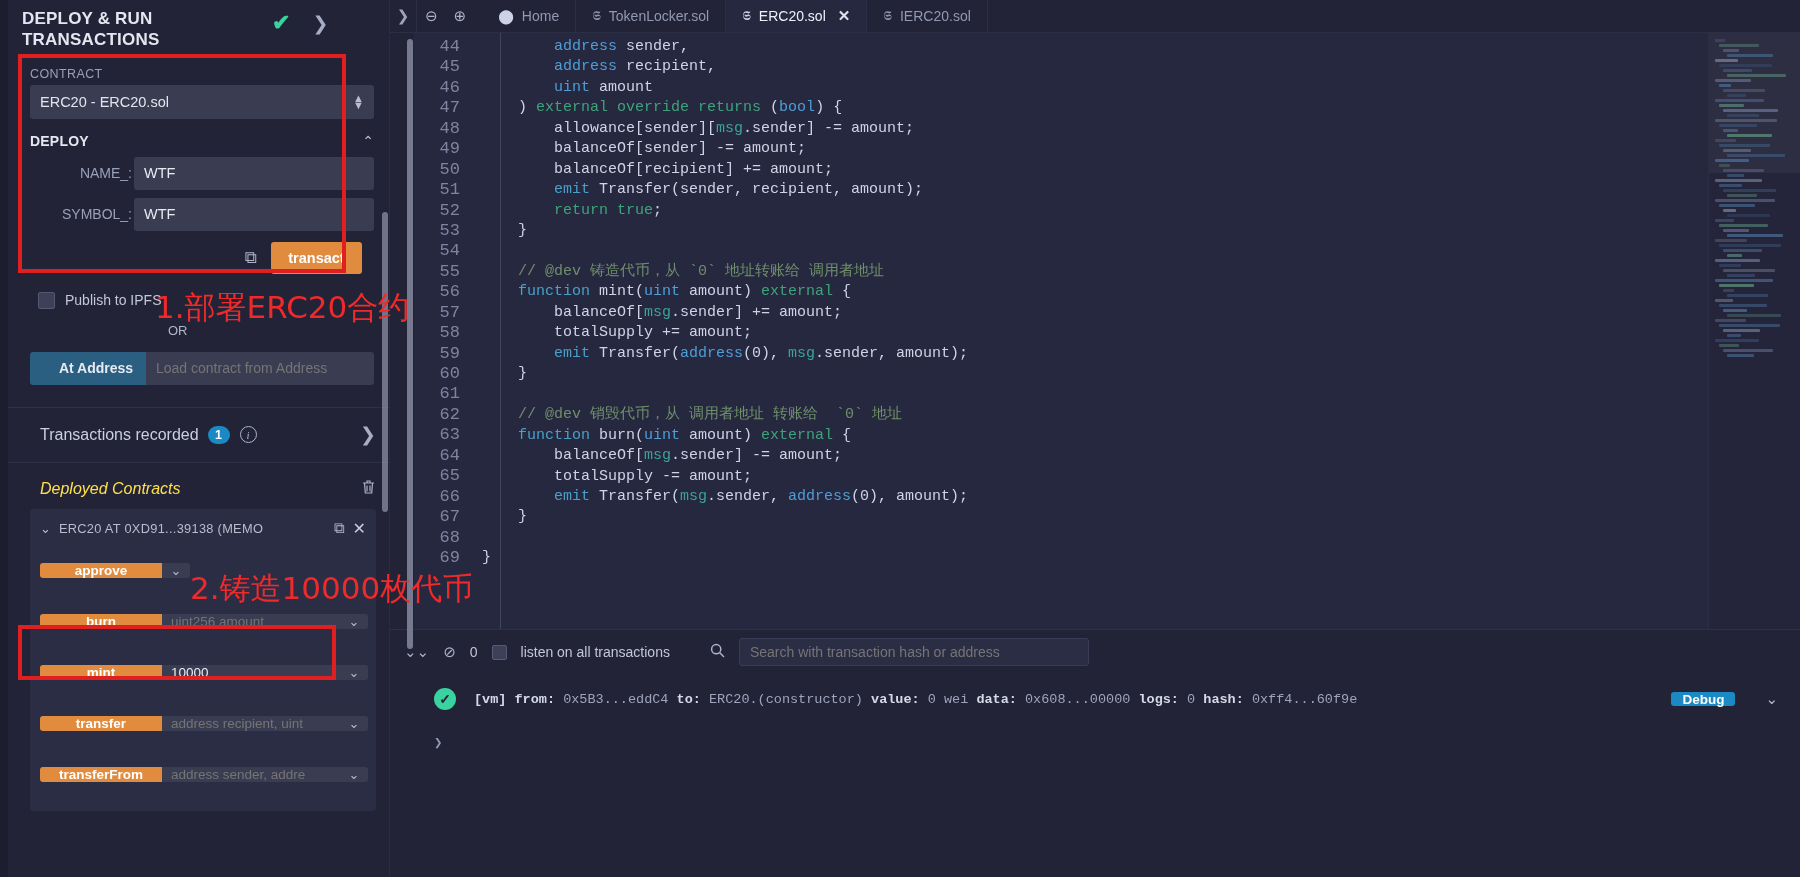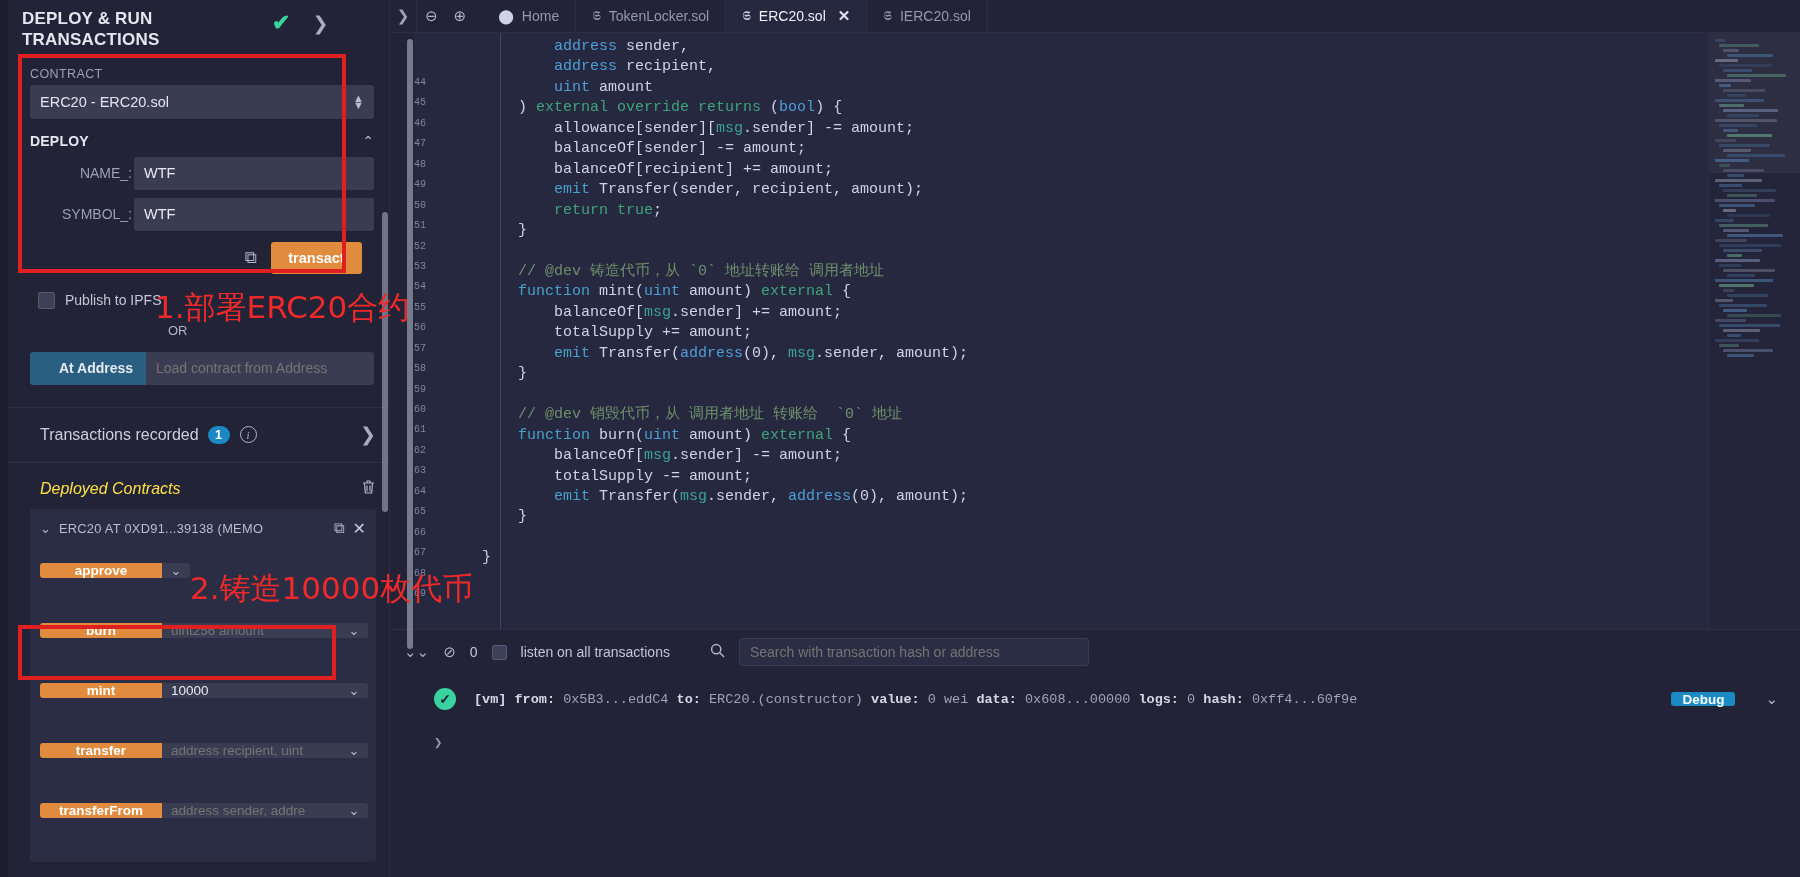--- a/index.html
+++ b/index.html
@@ -114,21 +114,21 @@
   .dep-title { font-size:16px; color:#fde047; flex:1;font-style:italic; }
   .trash-ico { color:#aeb3c8; font-size:16px; }
 
   .dc-card { margin: 0 14px 0 22px; background:#2b2d44; border-radius:3px; padding-bottom:8px; }
   .dc-head { display:flex; align-items:center; padding: 10px 10px 10px 10px; gap:8px; }
   .dc-caret { color:#b9bdd0; font-size:13px; }
   .dc-name { font-size:12.8px; color:#b8bccf; letter-spacing:.3px; flex:1; white-space:nowrap; overflow:hidden;}
   .dc-copy { color:#aeb3c8; font-size:15px; }
   .dc-x { color:#c9cde0; font-size:16px; }
 
-  .fn-row { display:flex; align-items:flex-start; margin: 15px 8px 6px 10px; height: 45px; }
+  .fn-row { display:flex; align-items:center; margin: 0 8px 6px 10px; height: 45px; }
   .fn-btn {
     width: 122px; background:#e18b3e; color:#fff; font-size:13.5px; font-weight:bold;
     display:flex; align-items:center; justify-content:center; border-radius:3px 0 0 3px;
     cursor:pointer;
   }
   .fn-inp {
     flex:1; background:#3a3c52; border:none; color:#8d93ab; font-size:13.5px; padding:0 9px;
     font-family:"Liberation Sans", sans-serif; min-width:0;
   }
   .fn-inp.filled { color:#e8eaf2; background:#3a3c52; }
@@ -155,22 +155,22 @@
   .tab .ficon { color:#8f95ad; font-size:13px; }
   .tab.active .ficon { color:#c9cee4; }
   .tab .xico { color:#dfe2ee; font-size:15px; margin-left:4px; font-weight:bold;}
   .home-ico { color:#cdd2e6; font-size:14px; }
 
   .editor-wrap { flex:1; display:flex; position:relative; min-height:0; background:#262840; }
   .ed-left { width: 16px; background:#222336; }
   .ed-scroll { width: 8px; background:#222336; position:relative; }
   .ed-thumb { position:absolute; left:1px; top: 6px; width:6px; height: 610px; background:#8c90a6; border-radius:3px; opacity:.8;}
   .gutter {
-    width: 58px; background:#262840; text-align:left; padding-right:12px;
-    font-family:"Liberation Mono", monospace; font-size:10px; color:#7e84a0; padding-top:4px;margin-top:36px;
+    width: 58px; background:#262840; text-align:right; padding-right:12px;
+    font-family:"Liberation Mono", monospace; font-size:17px; color:#7e84a0; padding-top:4px;
   }
   .gutter div { height: 20.45px; line-height: 20.45px; }
   .codecol { flex:1; position:relative; overflow:hidden; background:#262840; padding-top:4px; }
   .indentline { position:absolute; top:0; bottom:0; width:1px; background:#40445e; }
   pre.code {
     font-family:"Liberation Mono", monospace; font-size:15px; line-height:20.45px;
     color:#cfd3e6; white-space:pre; margin:0; padding-left: 10px;
   }
   .k  { color:#4f9ed6; }   
   .kw { color:#3fa37a; }   

